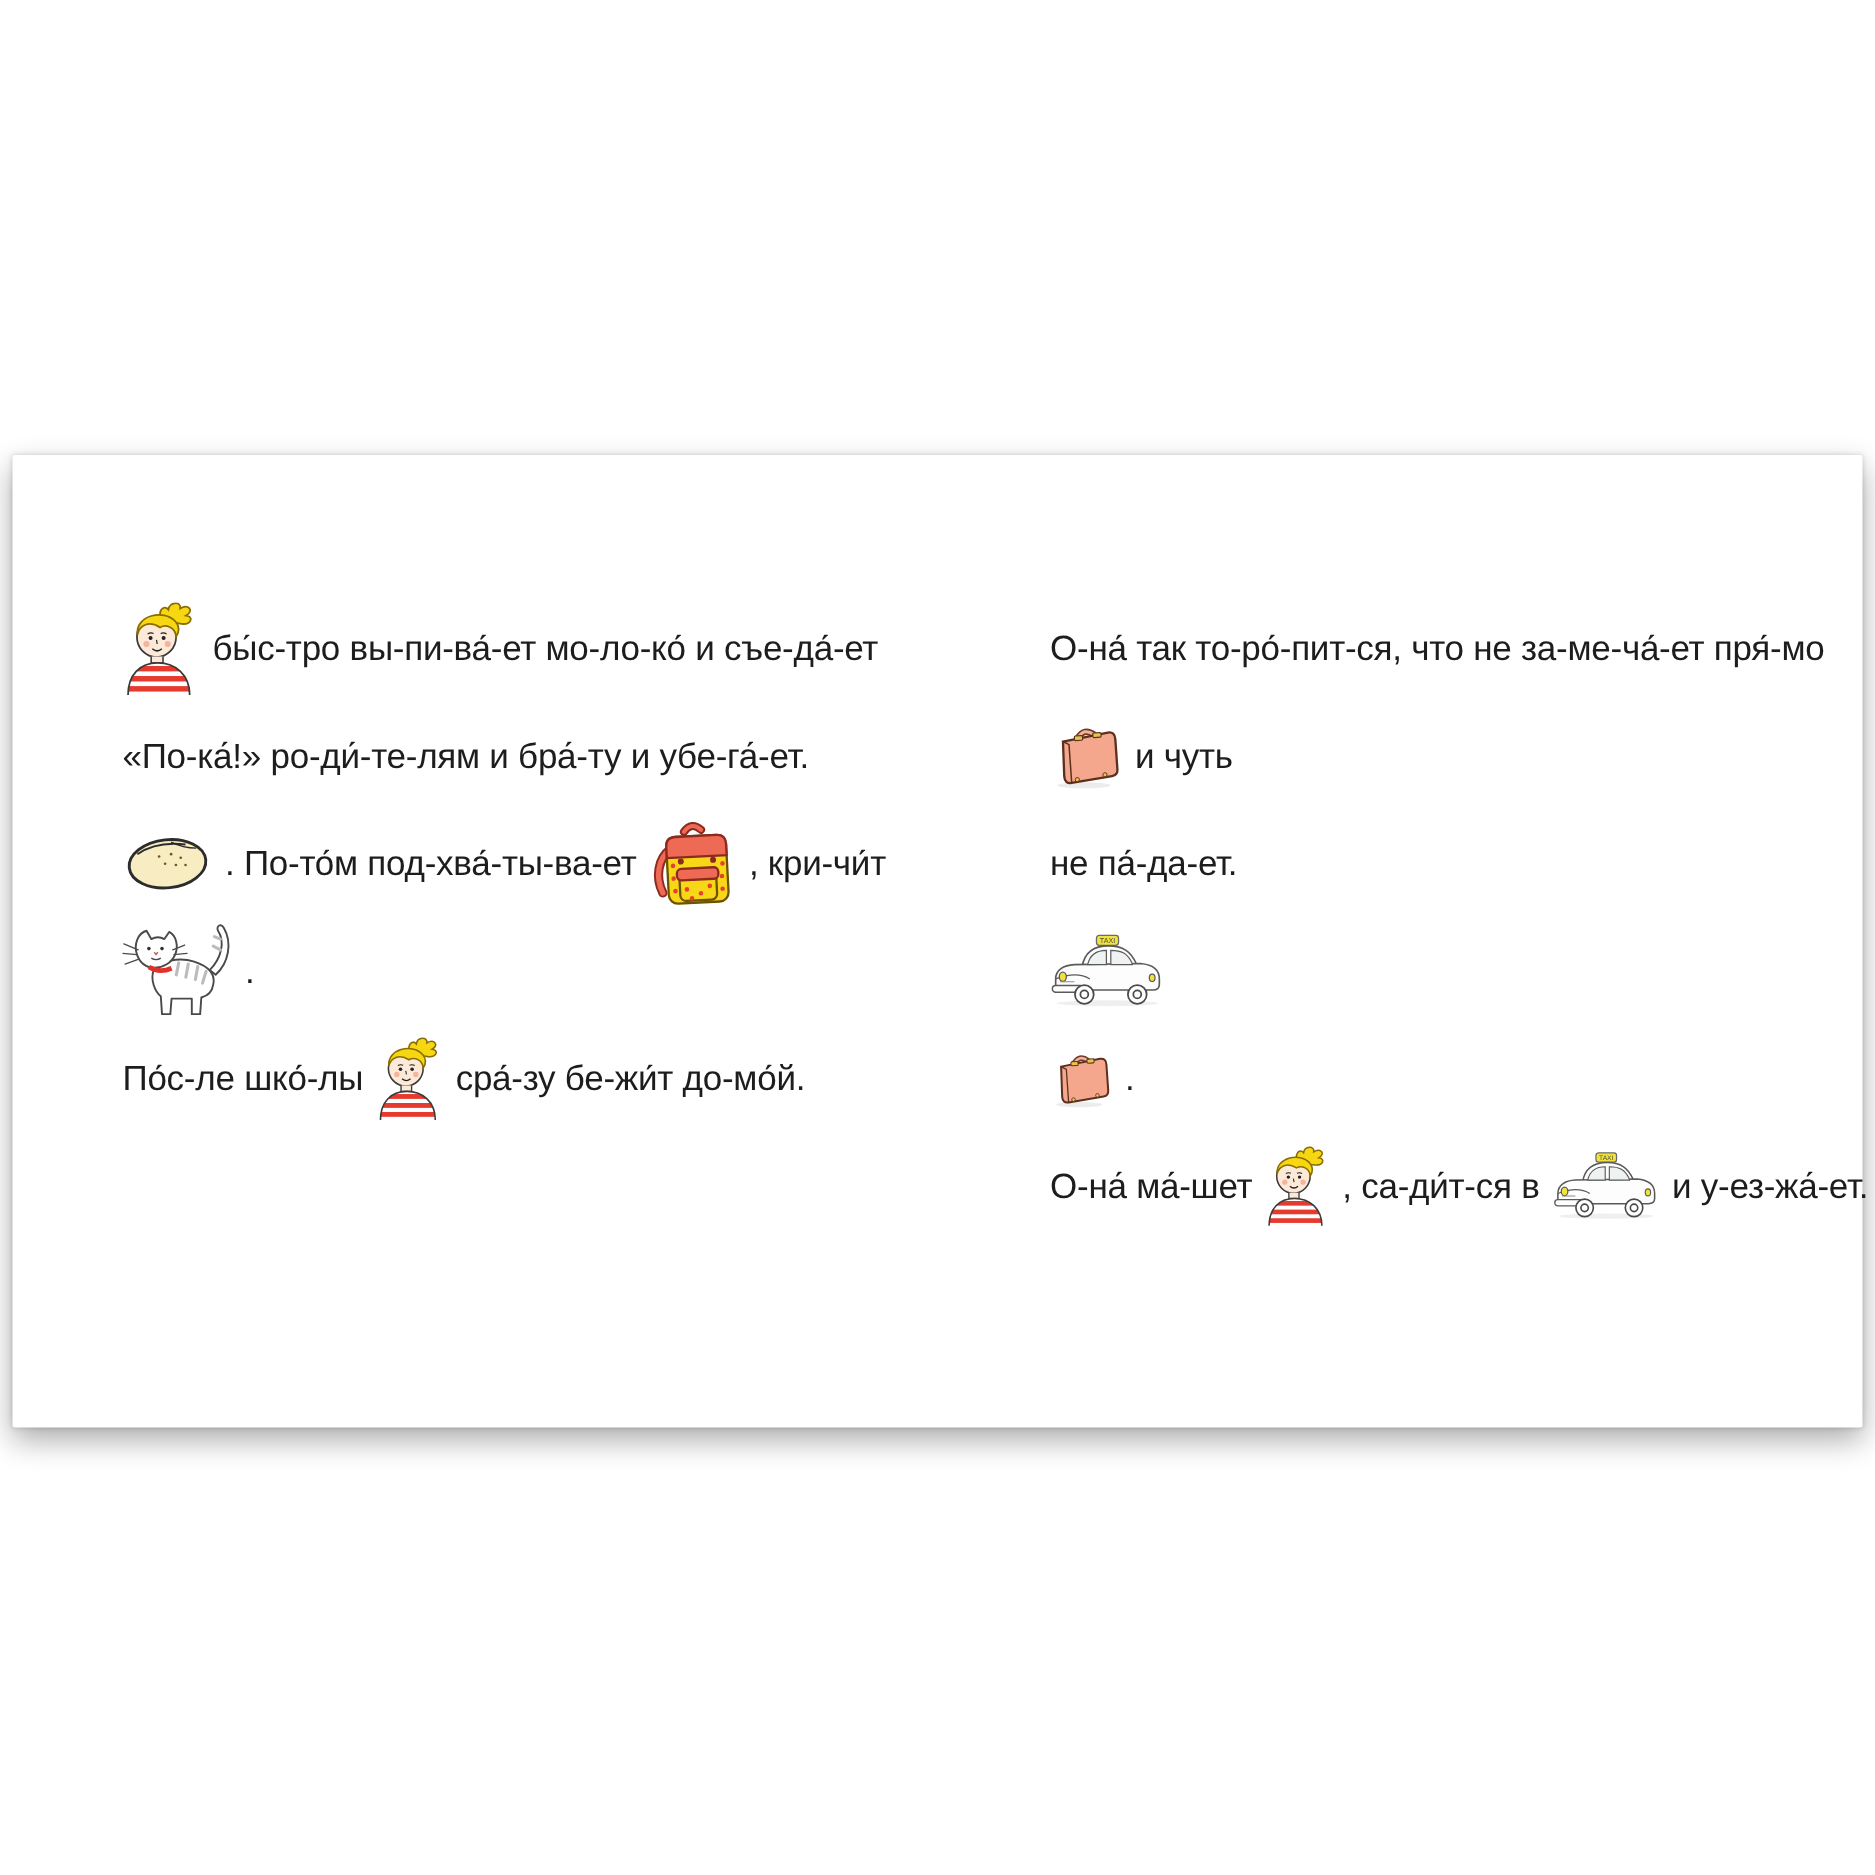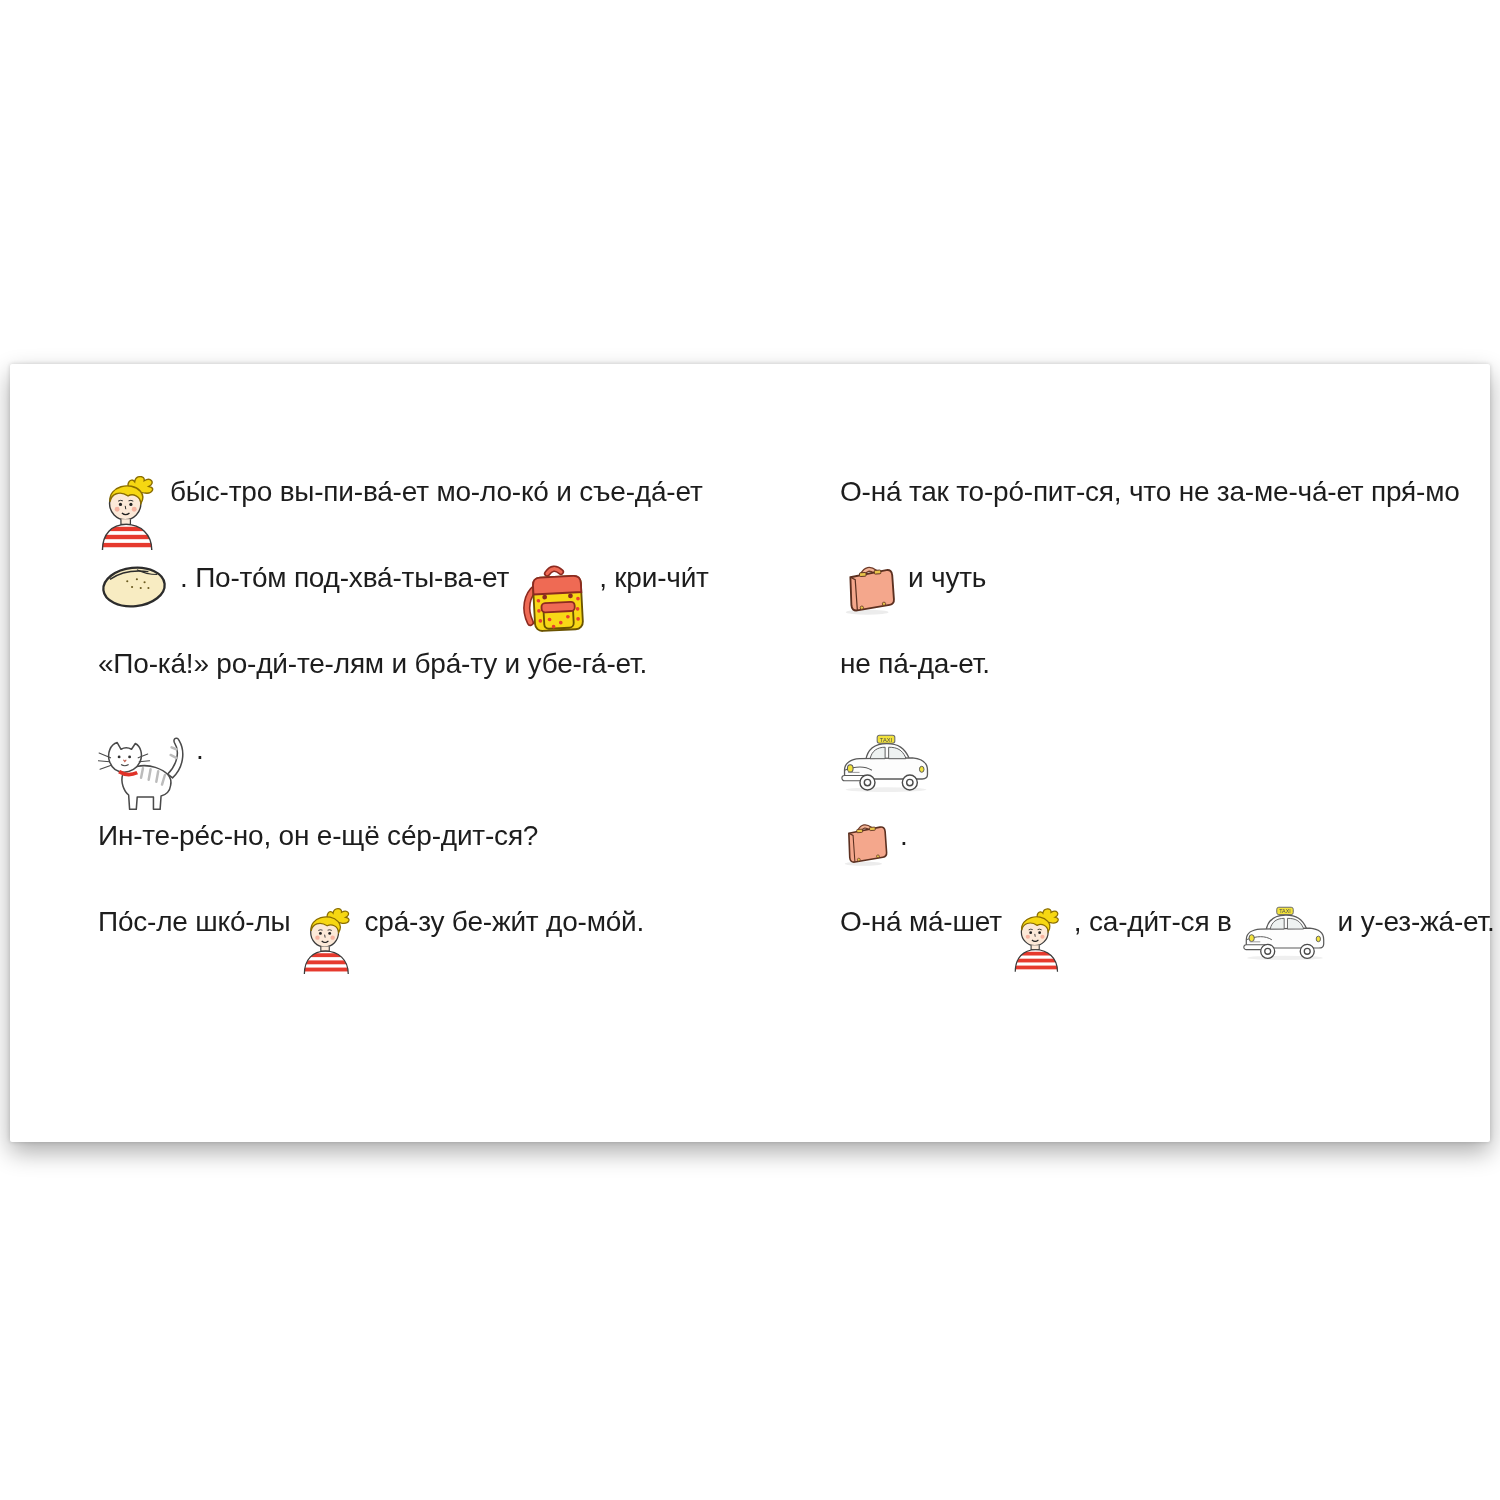--- a/index.html
+++ b/index.html
@@ -21,21 +21,21 @@
   .column{
     position:absolute;
     top:112px;
     width:672px;
   }
   #col-left{left:88px;}
   #col-right{left:830px;}
   .line{
     height:86px;
     display:flex;
-    align-items:flex-start;
+    align-items:center;
     gap:10px;
     white-space:nowrap;
   }
   .run{
     font-size:28px;
     letter-spacing:-0.2px;
     color:#1d1d1d;
   }
   svg.icon{flex:0 0 auto;display:block;}
 </style>
@@ -64,20 +64,23 @@
             </clipPath>
     <g clip-path="url(#gshirt)">
       <rect x="2" y="49" width="60" height="30" fill="#fff"></rect>
       <rect x="2" y="53.5" width="60" height="4.6" fill="#e63a2e"></rect>
       <rect x="2" y="62" width="60" height="4.6" fill="#e63a2e"></rect>
       <rect x="2" y="70.5" width="60" height="4.6" fill="#e63a2e"></rect>
     </g>
     <path d="M4 78 C4 61 14 51 29 51 C44 51 56 61 56 78" stroke="#3a3a3a" stroke-width="1.5" fill="none"></path>
   </svg>
           <span class="run">бы́с-тро вы-пи-ва́-ет мо-ло-ко́ и съе-да́-ет</span>
+        </div>
+        <div class="line">
+          <span class="run">«По-ка́!» ро-ди́-те-лям и бра́-ту и убе-га́-ет.</span>
         </div>
         <div class="line">
           <svg viewBox="0 0 74 52" xmlns="http://www.w3.org/2000/svg" width="72" height="50" class="icon">
     <ellipse cx="37" cy="26" rx="32" ry="20" transform="rotate(-6 37 26)" fill="#f8ecc2" stroke="#2c2c2c" stroke-width="2.4"></ellipse>
     <path d="M12 18 Q28 7 52 10" fill="none" stroke="#2c2c2c" stroke-width="1.5"></path>
     <path d="M40 8 Q50 13 61 13" fill="none" stroke="#2c2c2c" stroke-width="1.2"></path>
     <g fill="#6a5a20">
       <circle cx="30" cy="20" r="1.1"></circle>
               <circle cx="40" cy="18" r="1.1"></circle>
               <circle cx="48" cy="21" r="1.1"></circle>
@@ -109,23 +112,20 @@
         <circle cx="32" cy="62" r="2"></circle>
                 <circle cx="44" cy="66" r="2"></circle>
                 <circle cx="52" cy="60" r="2"></circle>
         <circle cx="36" cy="70" r="2"></circle>
       </g>
     </g>
   </svg>
           <span class="run">, кри-чи́т</span>
         </div>
         <div class="line">
-          <span class="run">«По-ка́!» ро-ди́-те-лям и бра́-ту и убе-га́-ет.</span>
-        </div>
-        <div class="line">
           <svg viewBox="0 0 92 86" xmlns="http://www.w3.org/2000/svg" width="88" height="82" class="icon">
     <g fill="#ffffff" stroke="#4a4a4a" stroke-width="1.6" stroke-linejoin="round">
       <path d="M73 42 C83 32 86 18 80 9 C78 5 83 2 85 7 C92 19 89 36 78 46 Z"></path>
       <path d="M26 42 C31 34 48 31 60 35 C72 39 78 45 76 54 C75 61 70 64 66 65 L65 79 L58 79 L58 66 L41 66 L40 79 L33 79 L32 64 C27 60 23 50 26 42 Z"></path>
       <path d="M12 29 C9 20 13 11 20 9 L24 16 C27.5 14 31.5 14 35 16 L39 10 C45 13 47 22 44 29 C41 36 34 40 27 40 C20 40 14.5 36 12 29 Z"></path>
     </g>
     <g stroke="#bcbcbc" stroke-width="2.6" fill="none" stroke-linecap="round">
       <path d="M47 36 L45 46"></path>
               <path d="M55 37 L53 48"></path>
               <path d="M63 39 L61 50"></path>
@@ -140,23 +140,20 @@
       <path d="M42 25 L52 21"></path>
               <path d="M43 29 L54 28"></path>
     </g>
     <circle cx="22" cy="24" r="1.5" fill="#333"></circle>
     <circle cx="33" cy="24" r="1.5" fill="#333"></circle>
     <path d="M26.5 27 L28 29 L29.5 27" stroke="#c05a4a" stroke-width="1.2" fill="none"></path>
     <path d="M24 32 Q28 34.5 32 32" stroke="#4a4a4a" stroke-width="1.1" fill="none"></path>
     <path d="M22 39.5 Q31 45 41 40.5" stroke="#e03228" stroke-width="4" fill="none"></path>
   </svg>
           <span class="run">.</span>
-        </div>
-        <div class="line">
-          <span class="run">Ин-те-ре́с-но, он е-щё се́р-дит-ся?</span>
         </div>
         <div class="line">
           <span class="run">По́с-ле шко́-лы</span>
           <svg viewBox="0 0 64 78" xmlns="http://www.w3.org/2000/svg" width="54" height="70" class="icon">
     <path d="M33 15 C28 8 34 1 38 6 C39 -1 49 -1 48 5 C55 1 60 7 53 11 C60 12 57 19 49 18 C43 17 37 17 33 15 Z" fill="#f6d712" stroke="#8a6d00" stroke-width="1.5"></path>
     <ellipse cx="28" cy="29" rx="16.5" ry="17" fill="#fce9d8" stroke="#3a3a3a" stroke-width="1.5"></ellipse>
     <path d="M12 27 C10 11 34 5 44 16 C47.5 20 47 25 44.5 29 C44 21 36 18 31 21 C22 15 13.5 19 12 27 Z" fill="#f6d712" stroke="#8a6d00" stroke-width="1.5"></path>
     <circle cx="23" cy="30" r="1.7" fill="#222"></circle>
     <circle cx="34" cy="30" r="1.7" fill="#222"></circle>
     <path d="M20.5 26.5 Q23 25 25.5 26.2" stroke="#222" stroke-width="1" fill="none"></path>

